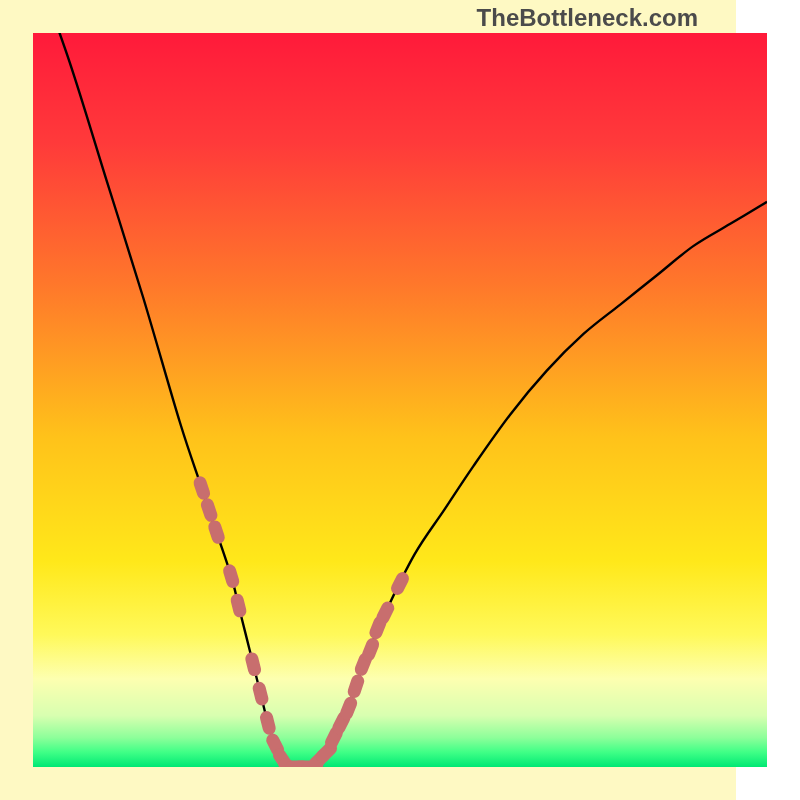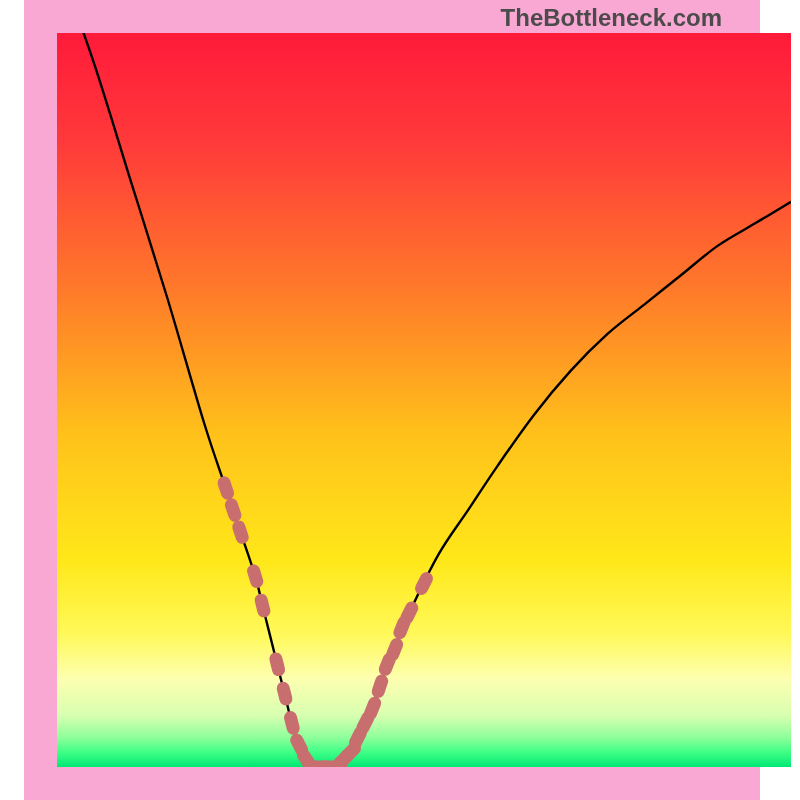--- a/index.html
+++ b/index.html
@@ -10,22 +10,21 @@
     height: 800px;
     overflow: hidden;
     font-family: Arial, Helvetica, sans-serif;
   }
   .frame {
     position: absolute;
     top: 0;
     left: 0;
     width: 736px;
     height: 800px;
-    background: #f9a8d4;
-    margin-left: 24px;
+    background: #fef9c3;
   }
   .plot {
     position: absolute;
     top: 33px;
     left: 33px;
     width: 734px;
     height: 734px;
     overflow: hidden;
   }
   .gradient-bg {

